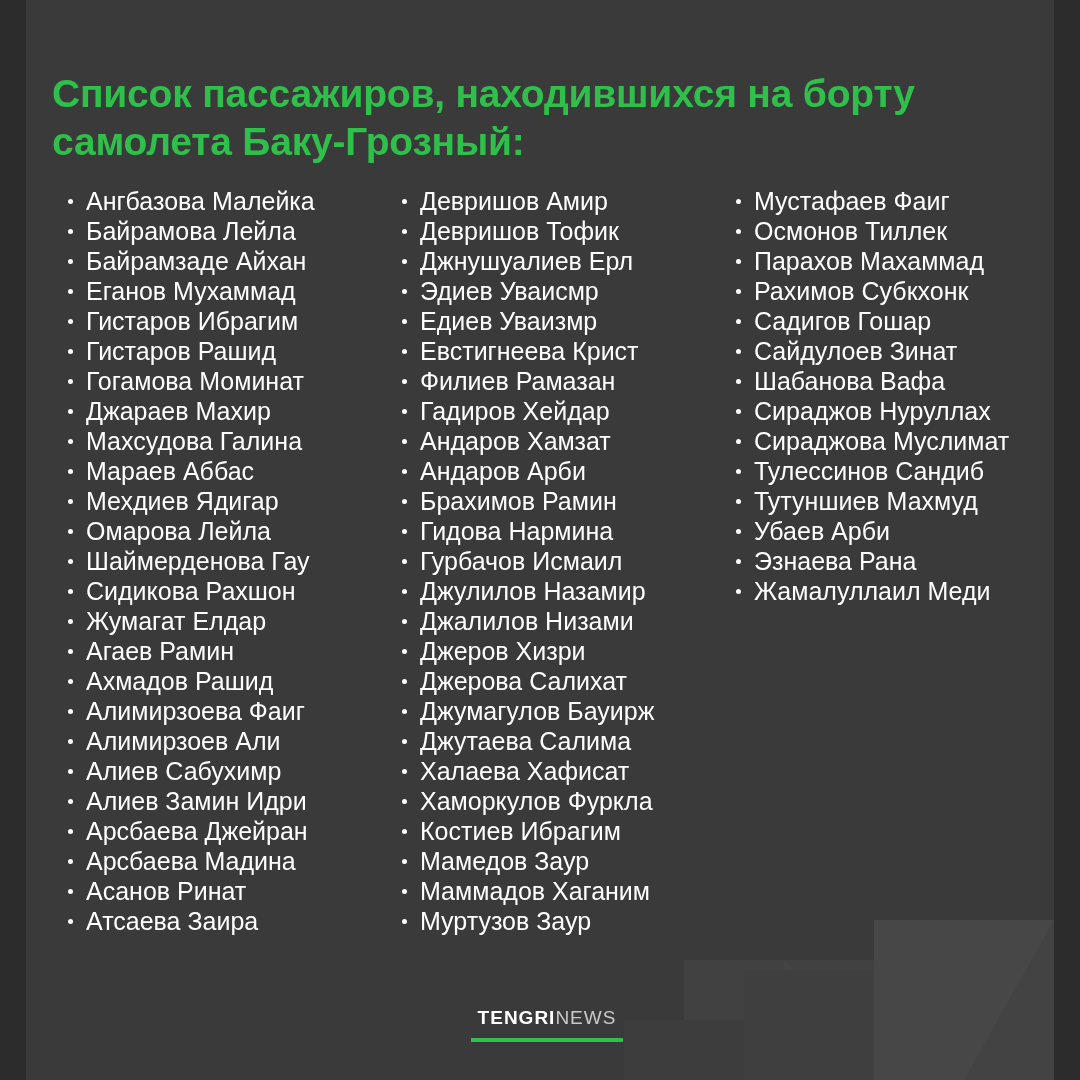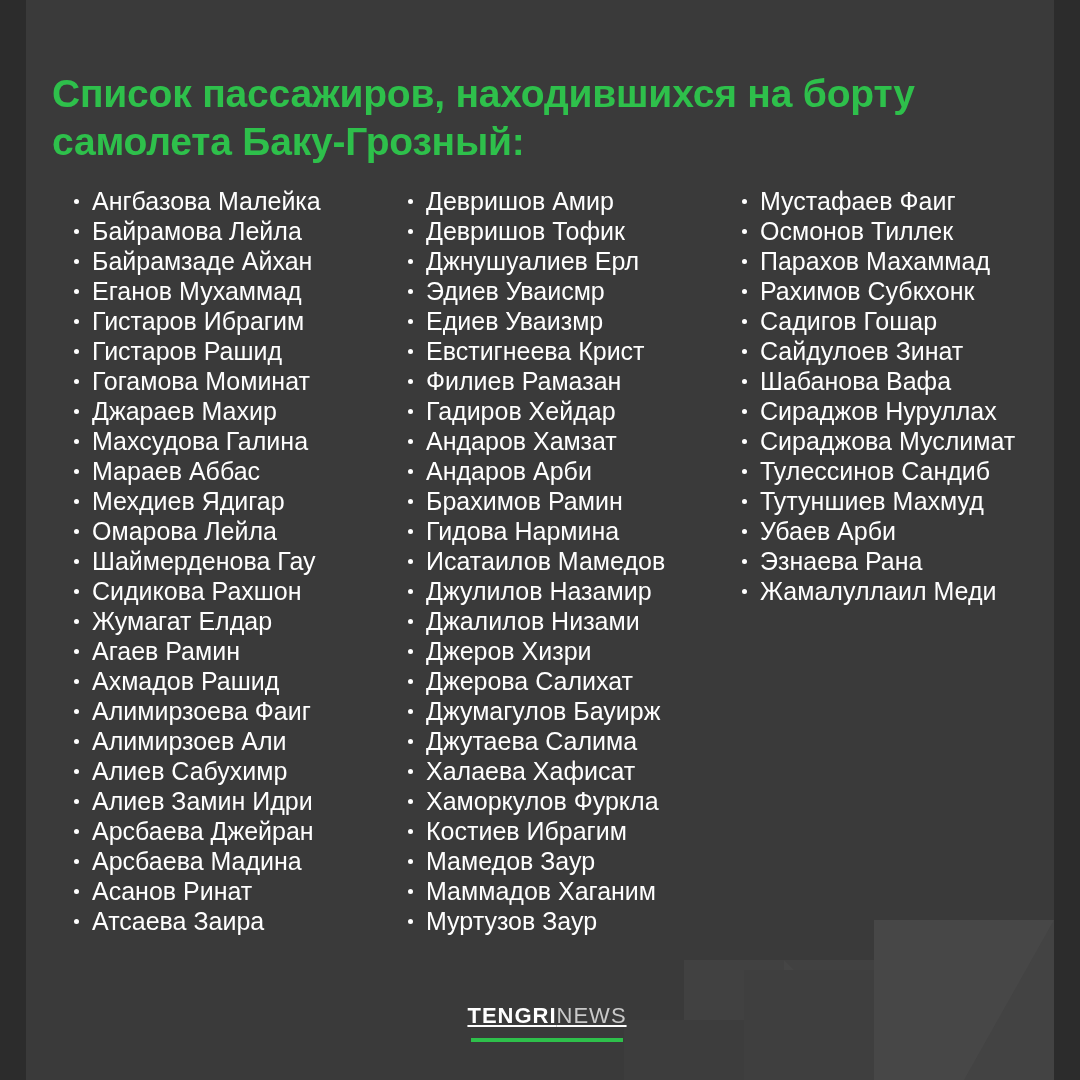--- a/index.html
+++ b/index.html
@@ -59,21 +59,21 @@
     color: #2ec04b;
     font-size: 39px;
     font-weight: bold;
     line-height: 1.22;
     letter-spacing: -0.2px;
   }
 
   .columns {
     position: absolute;
     top: 186px;
-    left: 14px;
+    left: 8px;
     width: 1000px;
     display: flex;
     gap: 0px;
   }
   .col {
     box-sizing: border-box;
   }
   .col-0 { width: 334px; }
   .col-1 { width: 334px; }
   .col-2 { width: 330px; }
@@ -103,26 +103,25 @@
   }
 
   .logo {
     position: absolute;
     left: 0;
     right: 0;
     bottom: 38px;
     text-align: center;
   }
   .logo-text {
-    font-size: 22px;
+    font-size: 19px;
     font-weight: bold;
     letter-spacing: 1px;
     color: #ffffff;
     display: inline-block;
-    text-decoration: underline;
   }
   .logo-text .tengri { color: #ffffff; }
   .logo-text .news { color: #c9c9c9; font-weight: normal; }
   .logo-underline {
     margin: 9px auto 0 auto;
     width: 152px;
     height: 4px;
     background: #2ec04b;
   }
 </style>
@@ -188,21 +187,21 @@
           <li>Джнушуалиев Ерл</li>
           <li>Эдиев Уваисмр</li>
           <li>Едиев Уваизмр</li>
           <li>Евстигнеева Крист</li>
           <li>Филиев Рамазан</li>
           <li>Гадиров Хейдар</li>
           <li>Андаров Хамзат</li>
           <li>Андаров Арби</li>
           <li>Брахимов Рамин</li>
           <li>Гидова Нармина</li>
-          <li>Исатаилов Мамедов</li>
+          <li>Гурбачов Исмаил</li>
           <li>Джулилов Назамир</li>
           <li>Джалилов Низами</li>
           <li>Джеров Хизри</li>
           <li>Джерова Салихат</li>
           <li>Джумагулов Бауирж</li>
           <li>Джутаева Салима</li>
           <li>Халаева Хафисат</li>
           <li>Хаморкулов Фуркла</li>
           <li>Костиев Ибрагим</li>
           <li>Мамедов Заур</li>

